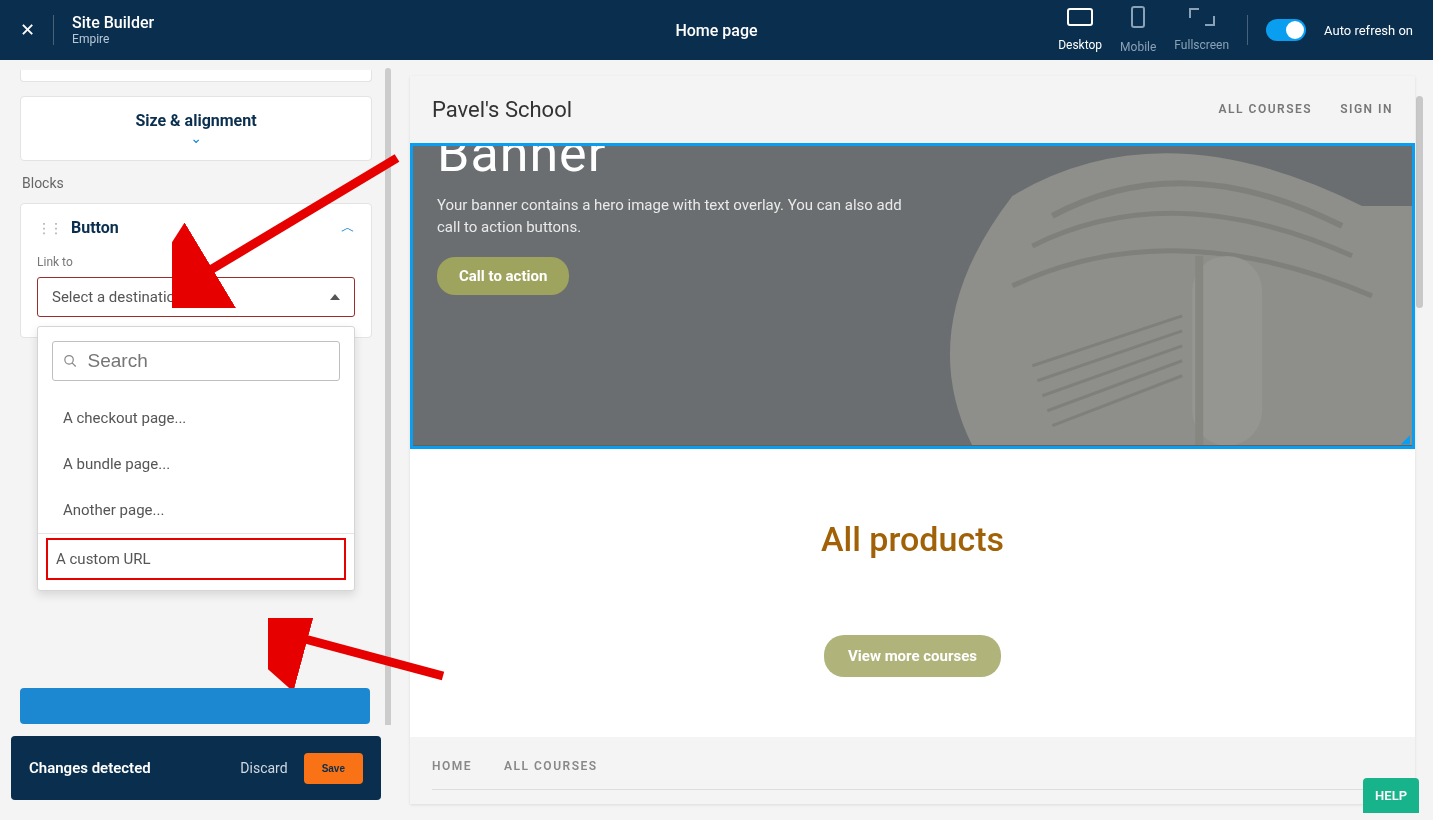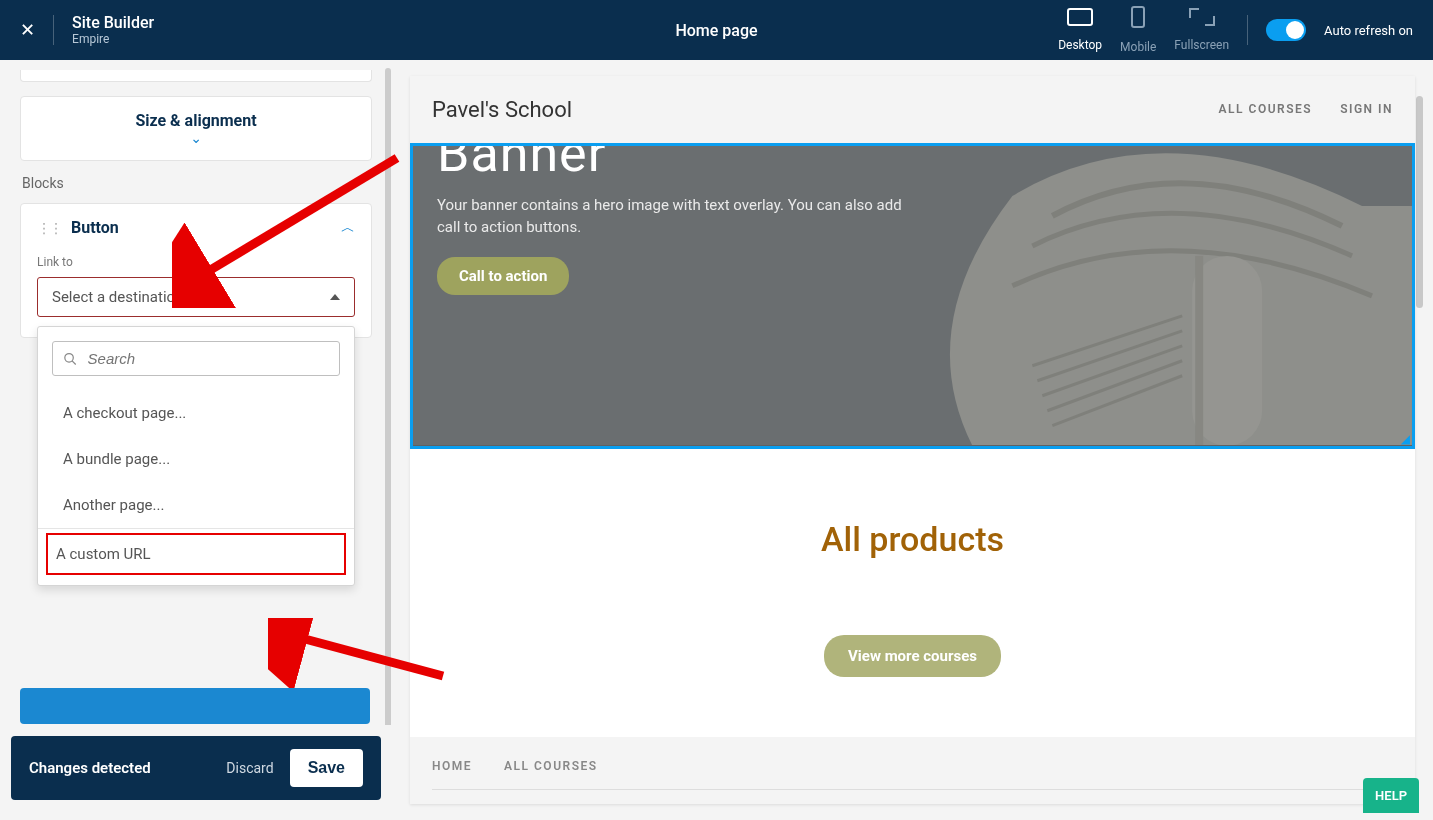--- a/index.html
+++ b/index.html
@@ -42,33 +42,33 @@
   .grip { color:#aaa; font-size:14px; letter-spacing:-2px; }
   .block-title { font-size:16px; font-weight:700; color:#0a2e4e; flex:1; }
   .link-label { font-size:12px; color:#777; margin-bottom:8px; }
   .select-box { border:1.5px solid #9b2d2d; border-radius:3px; background:#fff; padding:10px 14px; display:flex; justify-content:space-between; align-items:center; font-size:15px; color:#555; cursor:pointer; }
   .caret-up { width:0; height:0; border-left:5px solid transparent; border-right:5px solid transparent; border-bottom:6px solid #555; }
   
   .dropdown { position:absolute; top:122px; left:16px; width:318px; background:#fff; border:1px solid #d5d5d5; border-radius:3px; box-shadow:0 4px 10px rgba(0,0,0,0.12); z-index:10; }
   .search-wrap { padding:14px; }
   .search-box { display:flex; align-items:center; border:1px solid #bfbfbf; border-radius:3px; padding:8px 10px; gap:10px; }
   .search-box svg { color:#888; }
-  .search-box input { border:none; outline:none; font-size:15px; color:#555; width:100%;font-style:italic; }
+  .search-box input { border:none; outline:none; font-size:19px; color:#555; width:100%; }
   .dd-item { padding:14px 25px; font-size:15px; color:#555; cursor:pointer; }
   .dd-sep { border-top:1px solid #e5e5e5; }
   .dd-highlight { border:2px solid #e60000; margin:4px 8px 10px 8px; padding:10px 8px; }
   .blue-bar { position:absolute; left:20px; width:350px; top:628px; height:36px; background:#1b88d1; border-radius:4px; z-index:1; }
   .divider { position:absolute; left:34px; width:322px; top:684px; border-top:1px solid #e0e0e0; z-index:1; }
   .delete-row { position:absolute; left:20px; width:350px; top:708px; text-align:center; color:#c0392b; font-size:15px; font-weight:600; z-index:1; display:flex; justify-content:center; gap:8px; }
   .delete-row svg { color:#c0392b; }
   
   .changes-bar { position:absolute; left:11px; bottom:20px; width:370px; height:64px; background:#0a2e4e; border-radius:4px; display:flex; align-items:center; padding:0 18px; z-index:20; }
   .changes-text { color:#fff; font-size:15px; font-weight:600; flex:1; }
   .discard { color:#d0d9e2; font-size:14px; cursor:pointer; margin-right:16px; }
-  .save-btn { background:#ffffff; color:#0a2e4e; font-weight:700; font-size:16px; border:none; border-radius:4px; padding:10px 18px; cursor:pointer; }
+  .save-btn { background:#f97316; color:#0a2e4e; font-weight:700; font-size:10px; border:none; border-radius:4px; padding:10px 18px; cursor:pointer; }
   .mask-bottom { position:absolute; left:0; right:0; bottom:0; height:95px; background:#f4f4f4; z-index:5; }
   
   .preview-wrap { flex:1; position:relative; padding:16px 18px 16px 18px; }
   .preview-scroll { position:absolute; right:10px; top:36px; width:7px; height:212px; background:#c8c8c8; border-radius:4px; }
   .preview { background:#fff; box-shadow:0 1px 3px rgba(0,0,0,0.1); height:100%; display:flex; flex-direction:column; overflow:hidden; position:relative; }
   .site-header { height:75px; display:flex; align-items:center; padding:0 22px; background:#f4f4f4; }
   .site-name { font-size:22px; color:#333; flex:1; }
   .site-nav { display:flex; gap:28px; font-size:12px; letter-spacing:1.5px; color:#777; font-weight:600; }
   .hero { position:relative; height:344px; border:3px solid #0a9ef0; background:#6f7272; overflow:hidden; }
   .hero-bg { position:absolute; inset:0; }

